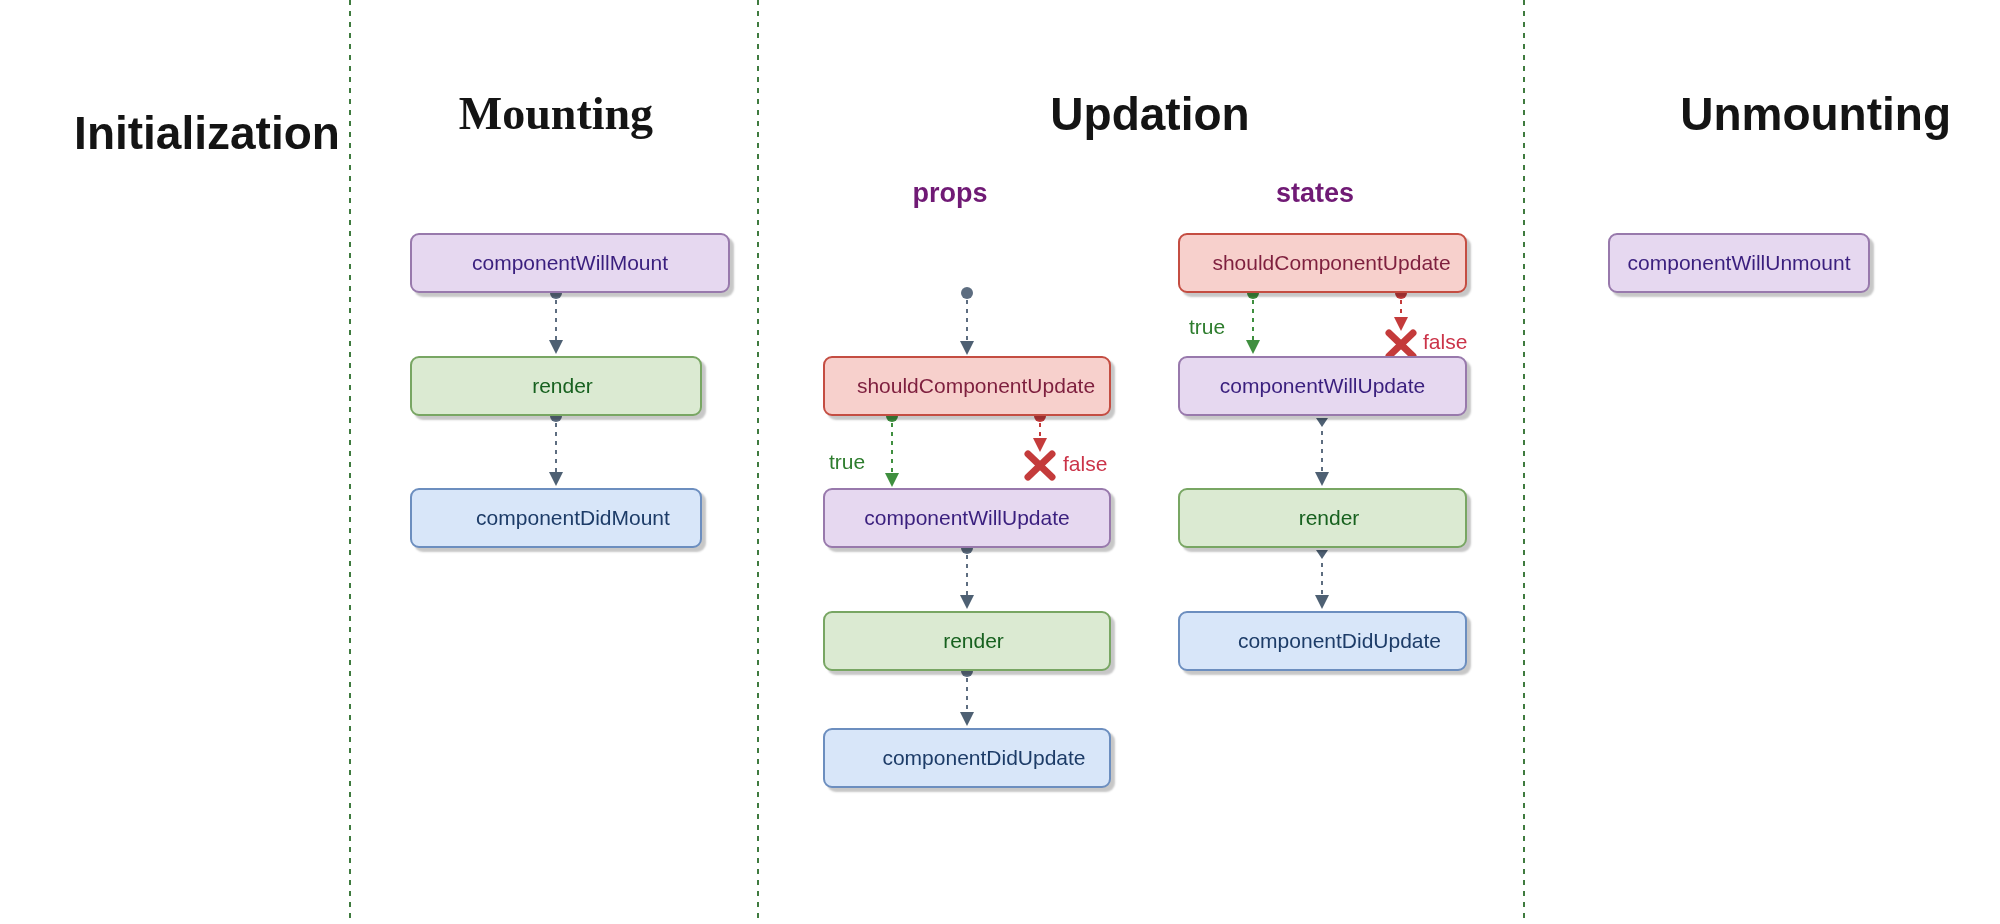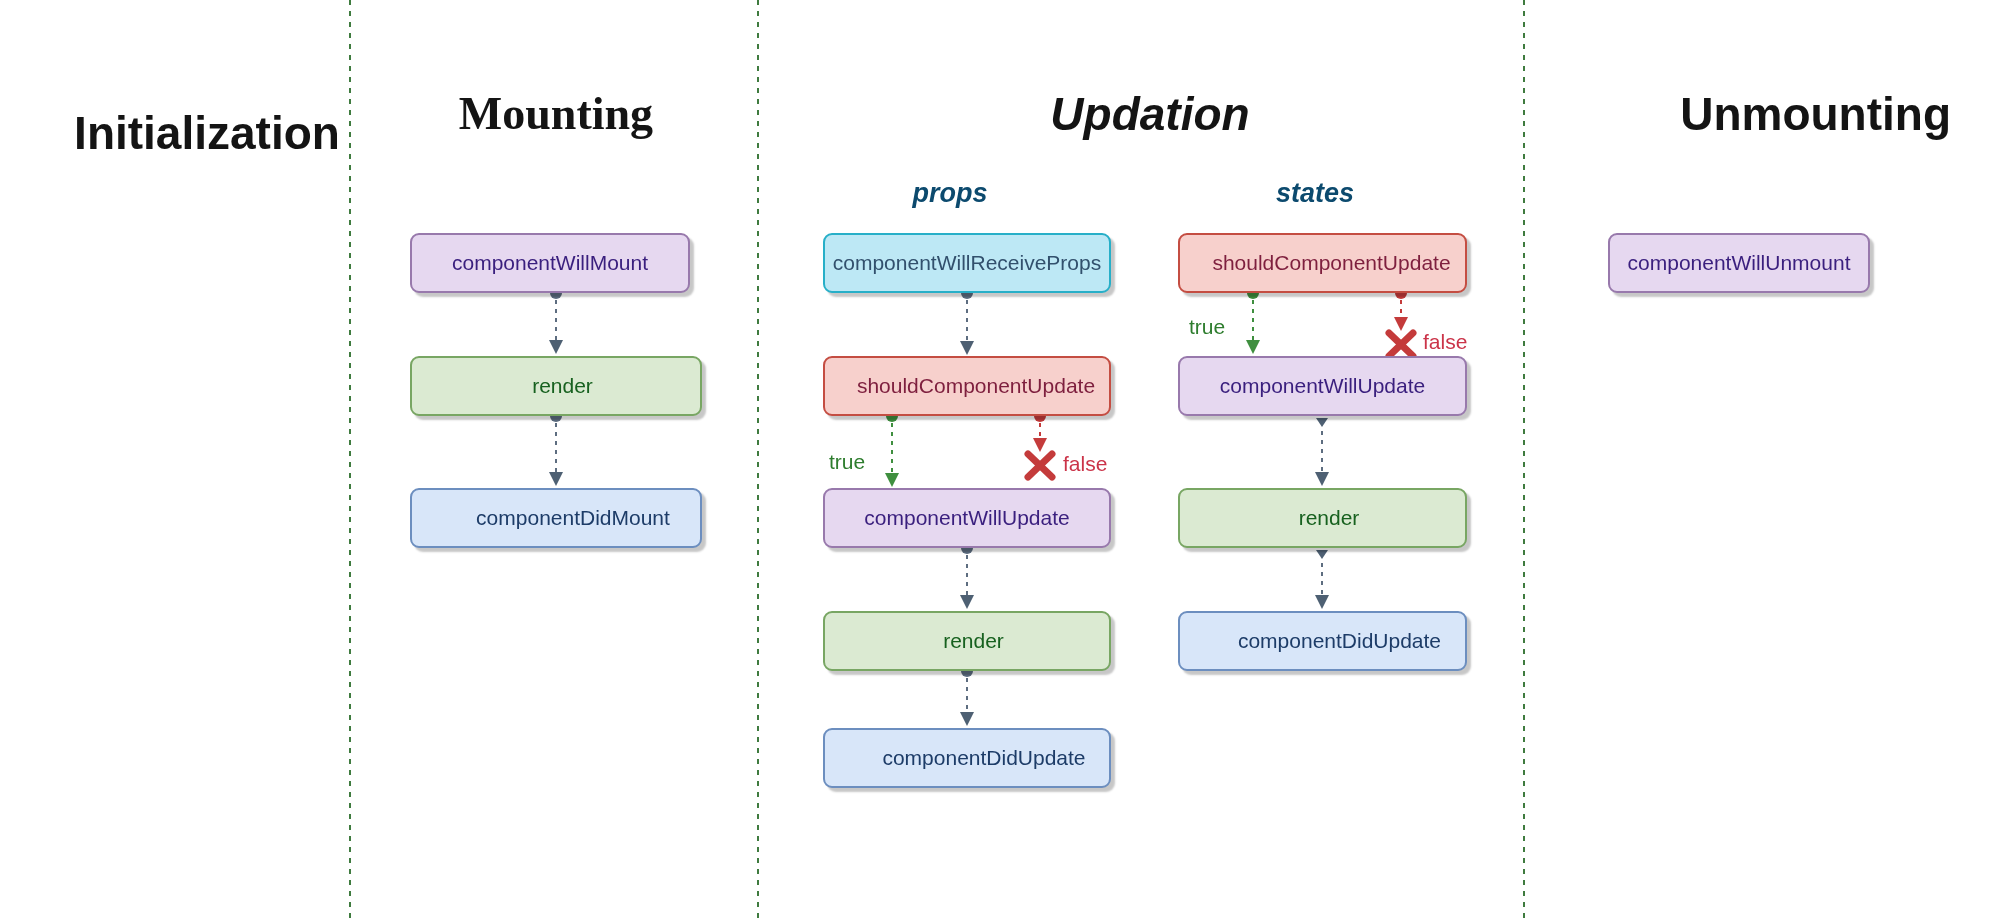--- a/index.html
+++ b/index.html
@@ -6,21 +6,21 @@
   .canvas {
     position:relative; width:2000px; height:924px; overflow:hidden;
     font-family:"Liberation Sans", sans-serif; background:#ffffff;
   }
   .section-title {
     position:absolute; width:400px; text-align:center;
     font-size:46px; font-weight:700; color:#141414; line-height:56px;
   }
   .sub-title {
     position:absolute; width:200px; text-align:center;
-    font-size:27px; font-weight:700; color:#0c4a6e; line-height:34px;font-style:italic;
+    font-size:27px; font-weight:700; color:#701a75; line-height:34px;
   }
   .node {
     position:absolute; height:60px; box-sizing:border-box;
     border:2px solid; border-radius:9px;
     display:flex; align-items:center; justify-content:center;
     font-size:21px; box-shadow:4px 4px 2px rgba(0,0,0,0.22);
     white-space:nowrap;
   }
   .orange { background:var(--node-orange-fill); border-color:var(--node-orange-border); color:var(--node-orange-text); }
   .purple { background:var(--node-purple-fill); border-color:var(--node-purple-border); color:var(--node-purple-text); }
@@ -124,32 +124,31 @@
 
     <g>
       <polygon class="fill-head-slate" points="1316,550 1328,550 1322,559"></polygon>
       <line class="dash stroke-slate" x1="1322" y1="563" x2="1322" y2="597"></line>
       <polygon class="fill-head-slate" points="1315,595 1329,595 1322,609"></polygon>
     </g>
   </svg>
 
   <div class="section-title" style="left:7px; top:86px;margin-top:19px;">Initialization</div>
   <div class="section-title" style="left:356px; top:86px;font-family:Liberation Serif, serif;">Mounting</div>
-  <div class="section-title" style="left:950px; top:86px;font-style:italic;">Updation</div>
+  <div class="section-title" style="left:950px; top:86px;">Updation</div>
   <div class="section-title" style="left:1551px; top:86px;text-align:right;">Unmounting</div>
 
   <div class="sub-title" style="left:850px; top:176px;">props</div>
   <div class="sub-title" style="left:1215px; top:176px;">states</div>
 
 
-  <div class="node purple" style="left:410px; top:233px; width:280px;">componentWillMount</div>
+  <div class="node purple" style="left:410px; top:233px; width:320px;">componentWillMount</div>
   <div class="node green" style="left:410px; top:356px; width:292px;">render</div>
   <div class="node blue" style="left:410px; top:488px; width:292px;">componentDidMount</div>
 
-  <div class="node cyan" style="left:823px; top:233px; width:288px;">componentWillReceiveProps</div>
   <div class="node red" style="left:823px; top:356px; width:288px;">shouldComponentUpdate</div>
   <div class="node purple" style="left:823px; top:488px; width:288px;">componentWillUpdate</div>
   <div class="node green" style="left:823px; top:611px; width:288px;">render</div>
   <div class="node blue" style="left:823px; top:728px; width:288px;">componentDidUpdate</div>
 
   <div class="node red" style="left:1178px; top:233px; width:289px;">shouldComponentUpdate</div>
   <div class="node purple" style="left:1178px; top:356px; width:289px;">componentWillUpdate</div>
   <div class="node green" style="left:1178px; top:488px; width:289px;">render</div>
   <div class="node blue" style="left:1178px; top:611px; width:289px;">componentDidUpdate</div>
 

